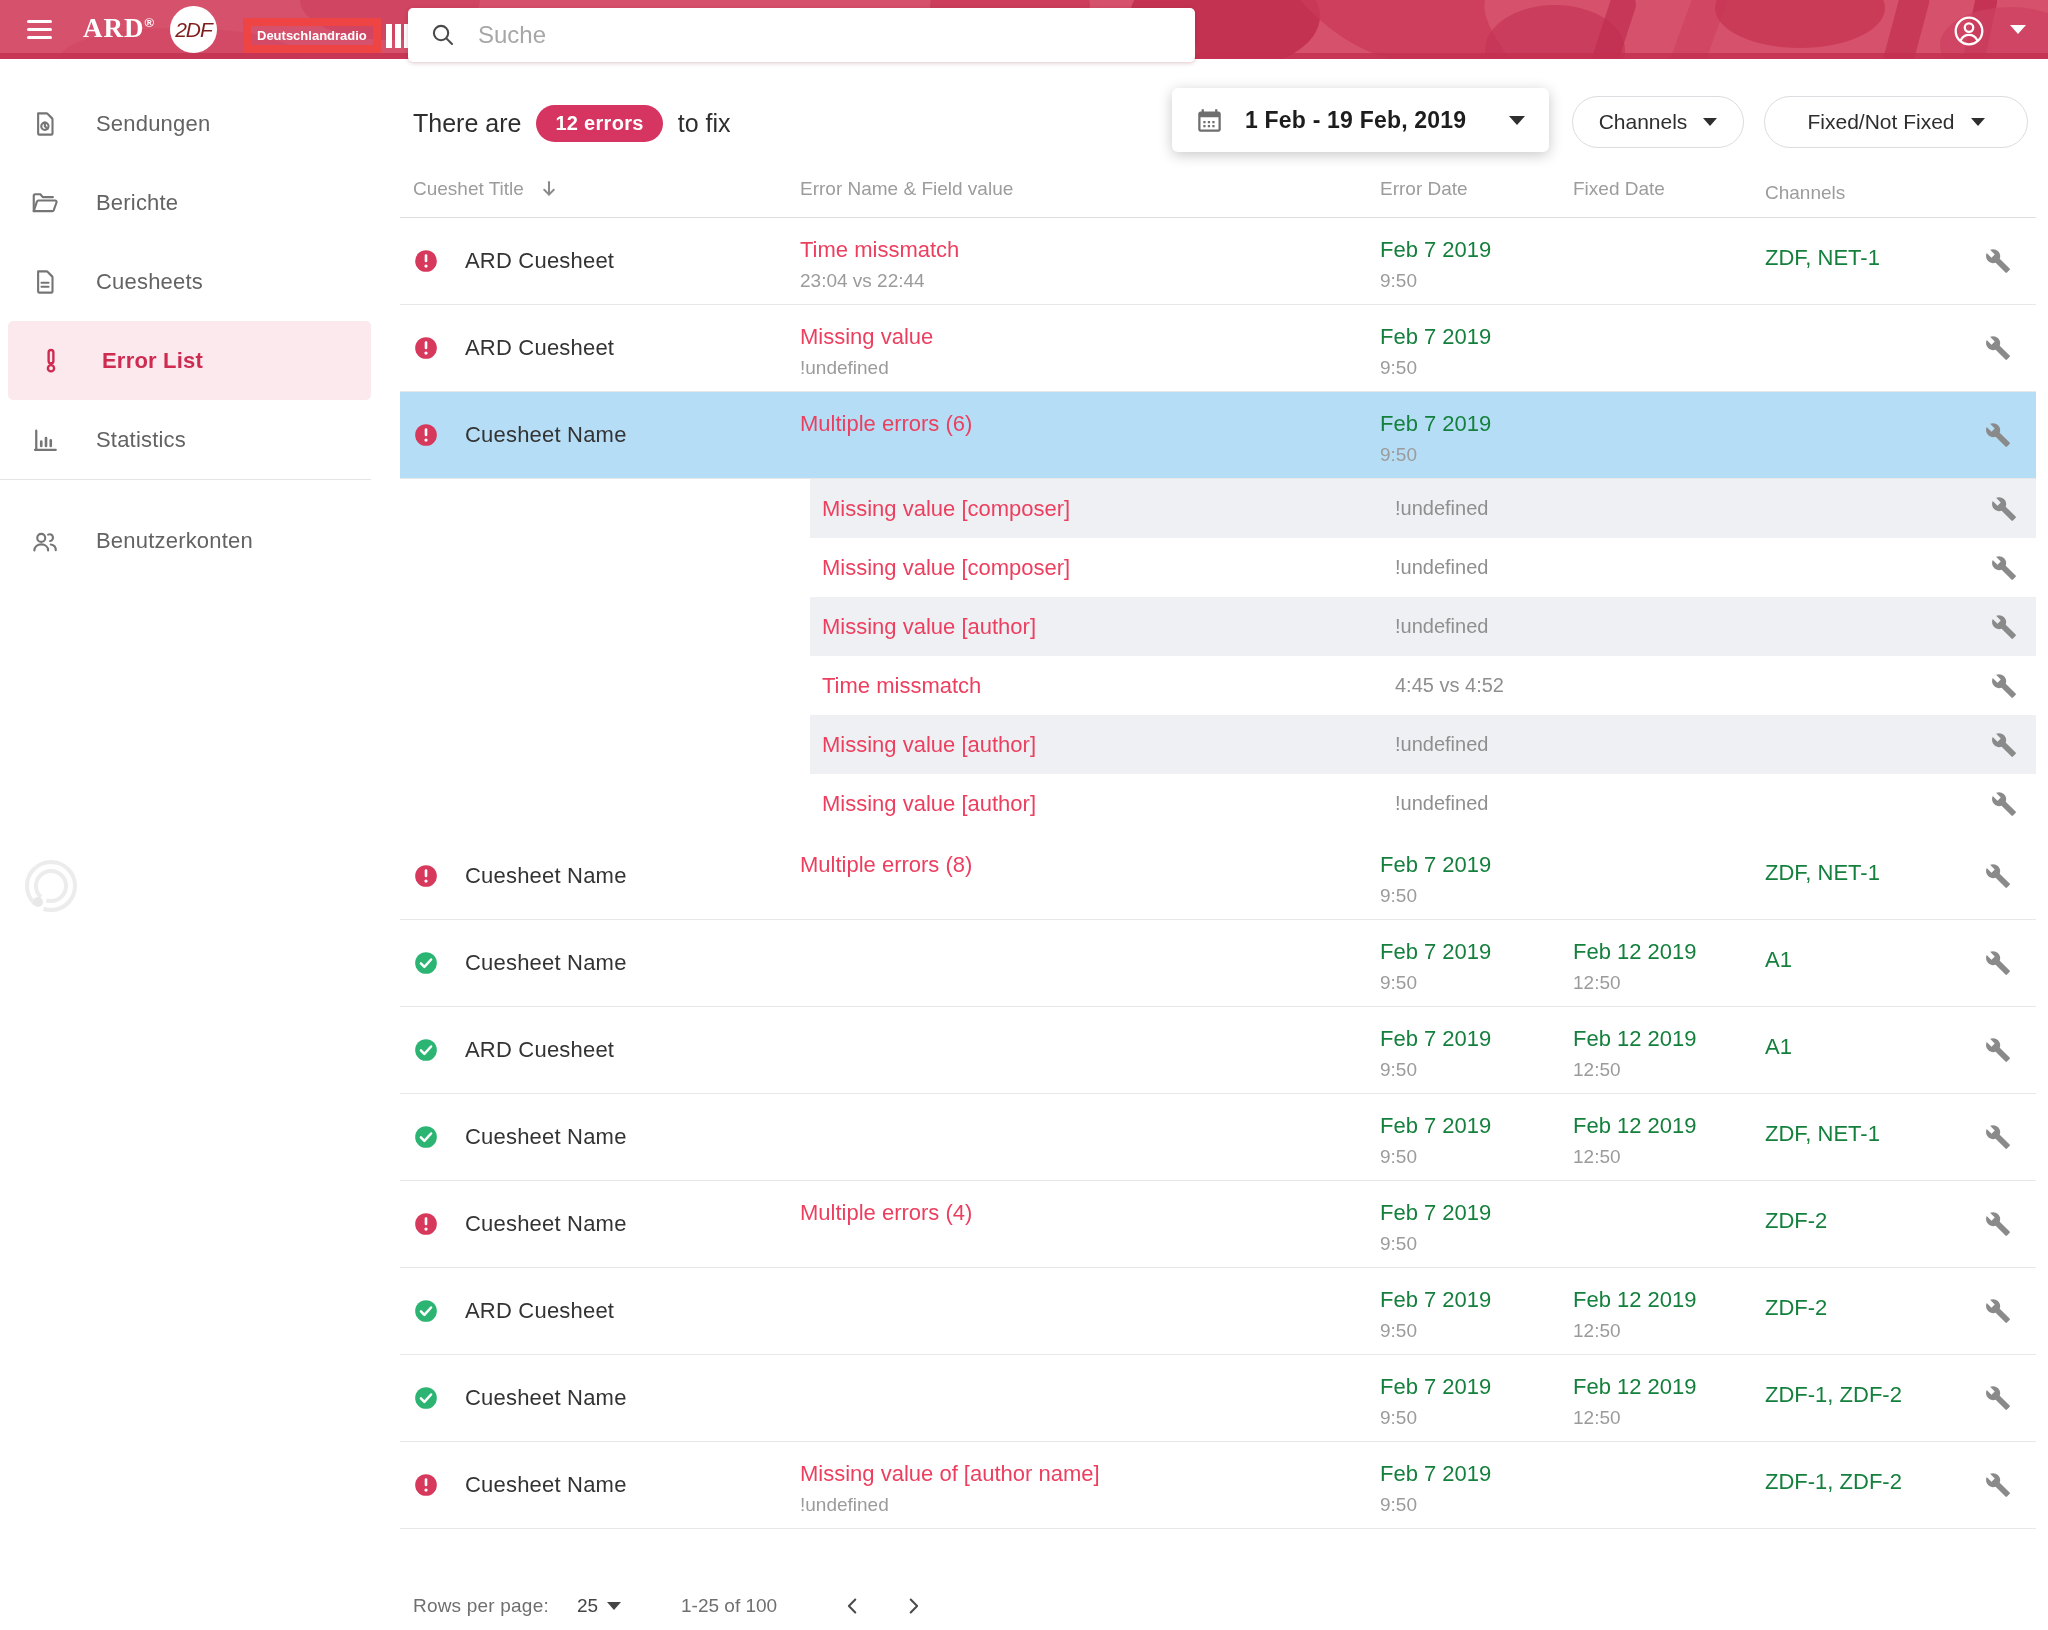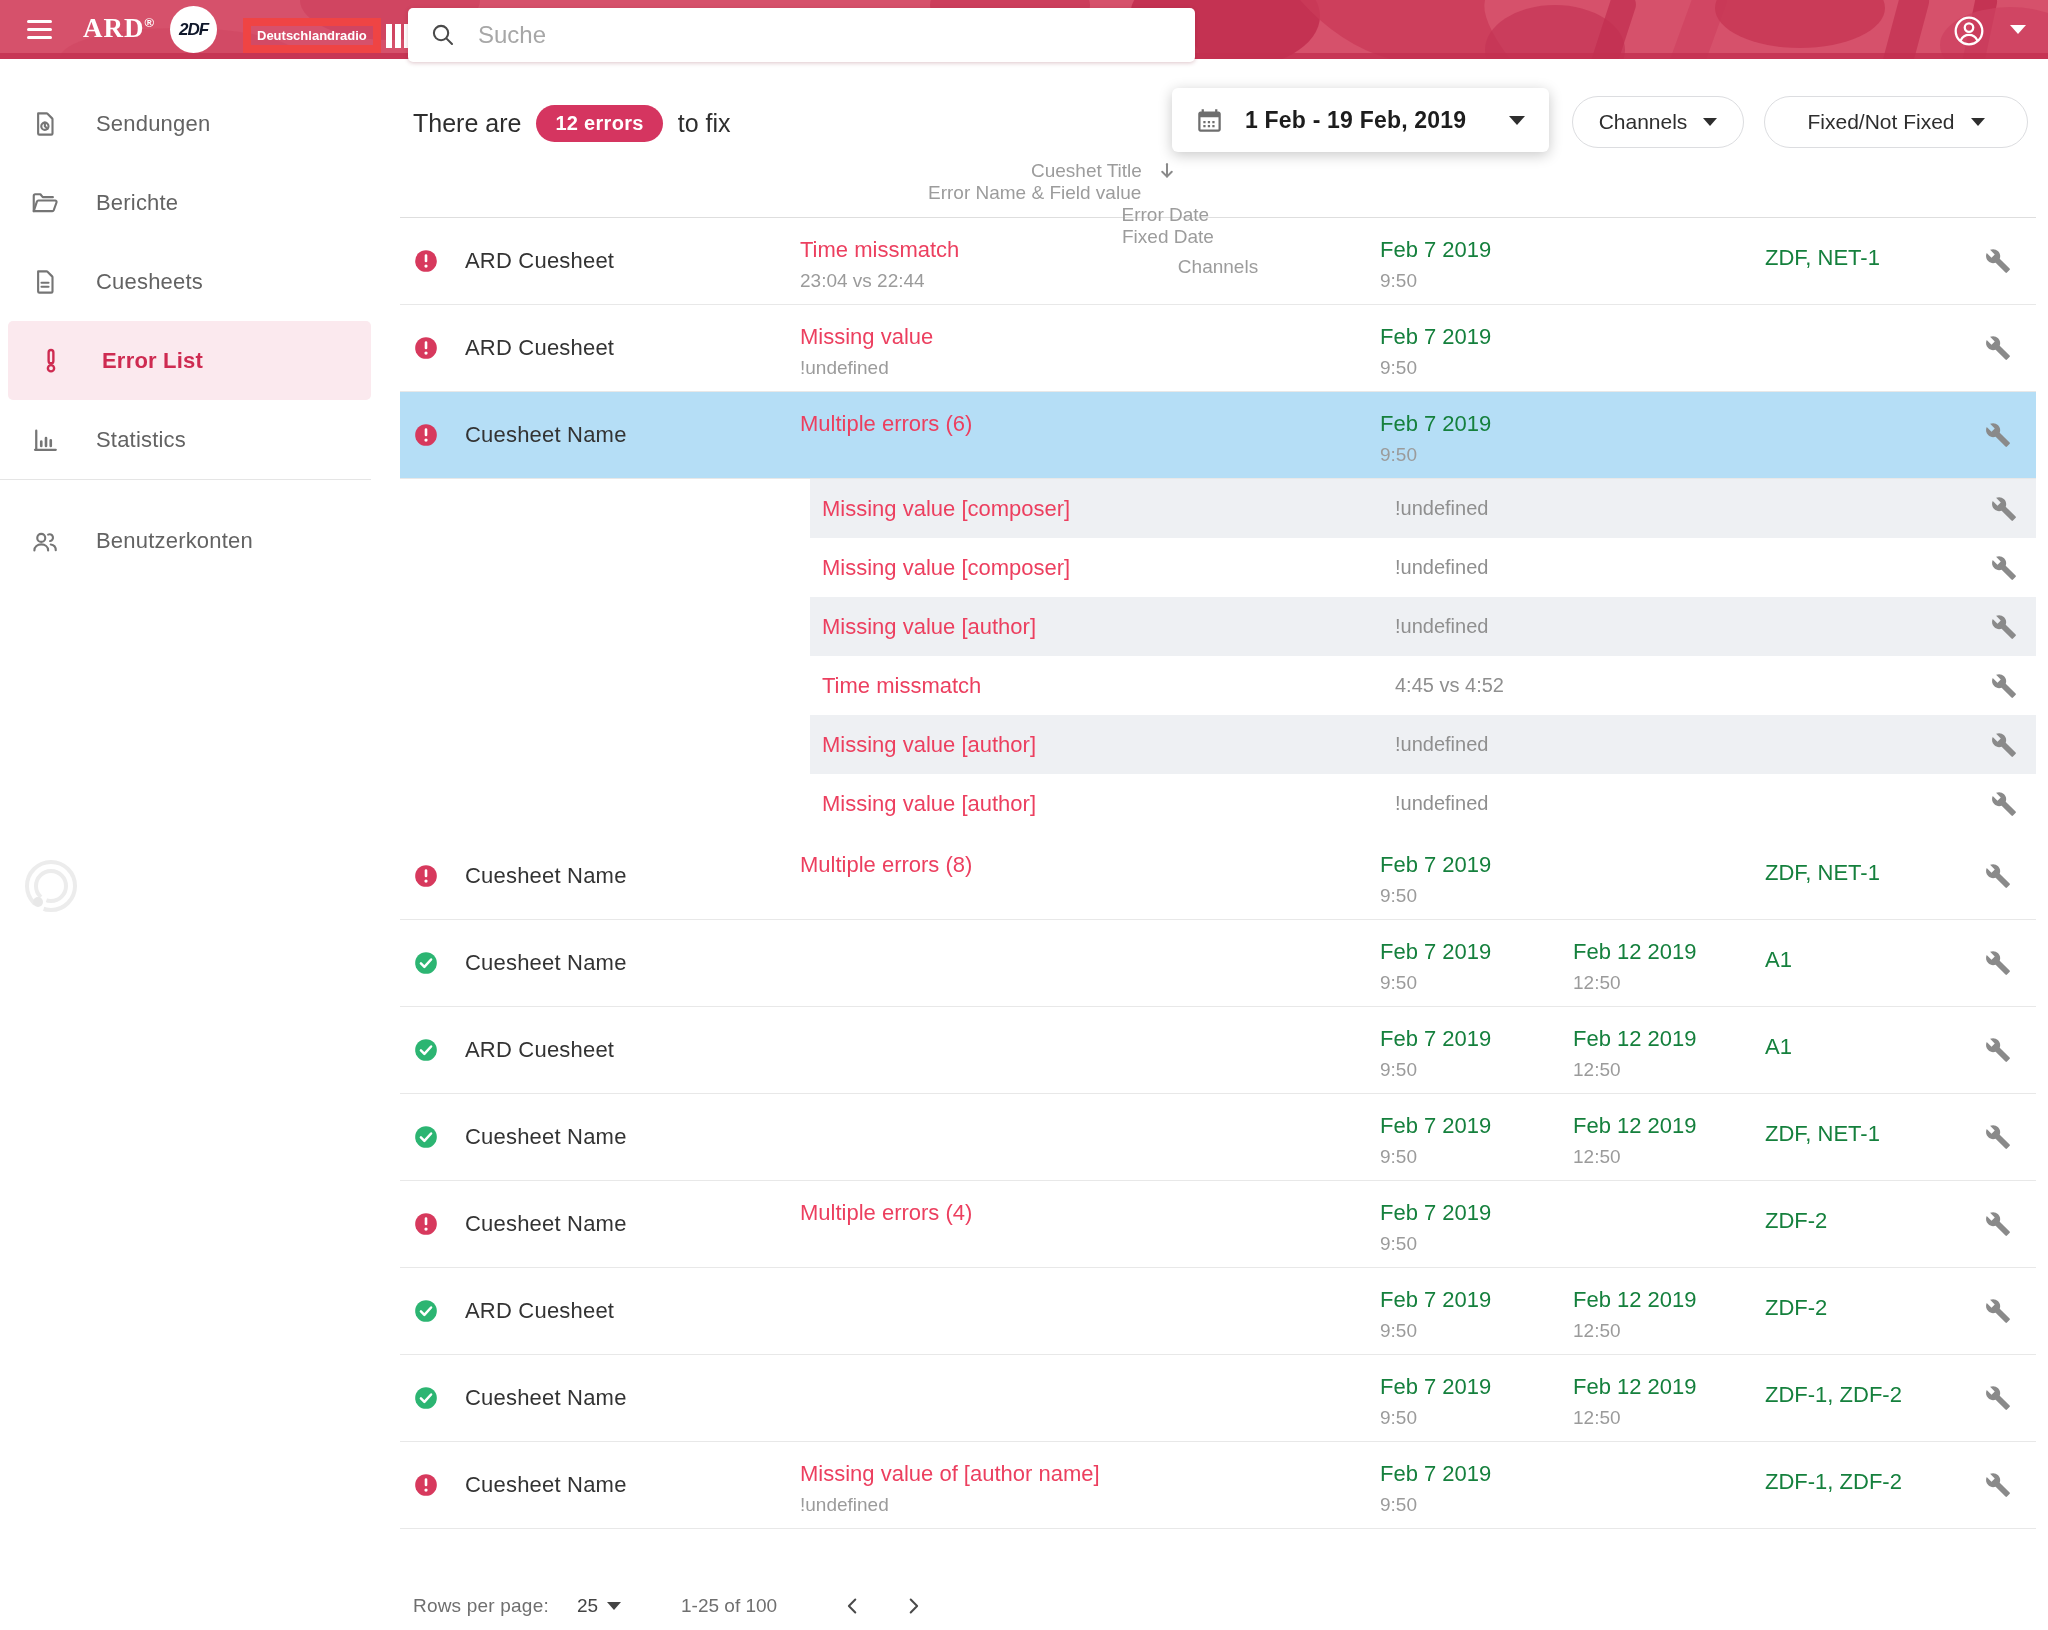--- a/index.html
+++ b/index.html
@@ -8,21 +8,21 @@
 
   
   .appbar { position:absolute; top:0; left:0; width:2048px; height:59px; z-index:30; }
   .appbar-bg { position:absolute; inset:0; }
   .appbar-content { position:absolute; inset:0; display:flex; align-items:center; }
   .hamburger { position:absolute; left:27px; top:17px; width:25px; height:25px; background:none; border:none; cursor:pointer; display:flex; flex-direction:column; justify-content:center; gap:5px; }
   .hamburger span { display:block; height:3px; width:25px; background:#fff; border-radius:2px; }
   .brand-ard { position:absolute; left:83px; top:13px; color:#fff; font-family:"Liberation Serif", serif; font-weight:bold; font-size:27px; letter-spacing:1px; }
   .brand-ard sup { font-size:13px; font-family:"Liberation Sans", sans-serif; }
   .brand-zdf { position:absolute; left:170px; top:6px; width:47px; height:47px; background:#fff; border-radius:50%; display:flex; align-items:center; justify-content:center; }
-  .brand-zdf span { color:#0f172a; font-weight:bold; font-size:17px; font-style:italic; letter-spacing:-1px; }
+  .brand-zdf span { color:#7f1d1d; font-weight:normal; font-size:21px; font-style:italic; letter-spacing:-1px; }
   .brand-dradio { position:absolute; left:243px; top:18px; display:flex; align-items:center; gap:5px; }
   .dradio-box { border:8px solid #ef4444; padding:2px 6px; color:#fff; font-size:13px; font-weight:bold; letter-spacing:0; }
   .dradio-bars { display:flex; gap:3px; }
   .dradio-bars i { width:6px; height:24px; background:#fff; }
   .search-wrap { position:absolute; left:408px; top:8px; width:787px; height:54px; background:#fff; border-radius:5px; display:flex; align-items:center; padding-left:22px; box-shadow:0 1px 4px rgba(120,20,40,.25); }
   .search-wrap svg { flex:0 0 auto; }
   .search-input { border:none; outline:none; font-size:24px; color:#333; margin-left:22px; width:680px; font-family:"Liberation Sans", sans-serif; background:transparent; }
   .search-input::placeholder { color:#a7a7a7; }
   .account { position:absolute; right:62px; top:14px; width:34px; height:34px; background:none; border:none; cursor:pointer; }
   .account-caret { position:absolute; right:22px; top:25px; width:0; height:0; border-left:8px solid transparent; border-right:8px solid transparent; border-top:9px solid #fff; }
@@ -47,21 +47,21 @@
   .date-card .dc-text { font-size:23px; font-weight:bold; color:#1d1d1d; margin-left:22px; letter-spacing:.2px; }
   .date-card .caret { margin-left:auto; }
   .caret { width:0; height:0; border-left:8px solid transparent; border-right:8px solid transparent; border-top:9px solid #2e2e2e; display:inline-block; }
   .pill { position:absolute; top:37px; height:52px; border:1px solid #dcdde0; border-radius:999px; background:#fff; display:flex; align-items:center; justify-content:center; gap:16px; font-size:21px; color:#2e2e2e; cursor:pointer; font-family:"Liberation Sans", sans-serif; }
   .pill .caret { border-top-width:8px; border-left-width:7px; border-right-width:7px; }
   .pill-channel { left:1192px; width:172px; }
   .pill-fixed { left:1384px; width:264px; }
 
   
   .table { position:absolute; top:101px; left:20px; width:1636px; }
-  .thead { display:flex; height:58px; align-items:center; border-bottom:1px solid #dedede; color:#9c9c9c; font-size:19px;flex-direction:column; }
+  .thead { display:flex; height:58px; align-items:center; border-bottom:1px solid #dedede; color:#9c9c9c; font-size:19px; }
   .thead .cell { padding-top:0; display:flex; align-items:center; }
   .cell { flex:0 0 auto; }
   .cell-title { width:400px; padding-left:13px; display:flex; align-items:center; }
   .cell-error { width:580px; }
   .cell-edate { width:193px; }
   .cell-fdate { width:192px; }
   .cell-channels { flex:1 1 auto;margin-top:8px; }
   .cell-action { width:76px; display:flex; align-items:center; justify-content:center; }
   .sort-ico { margin-left:14px; }
 

